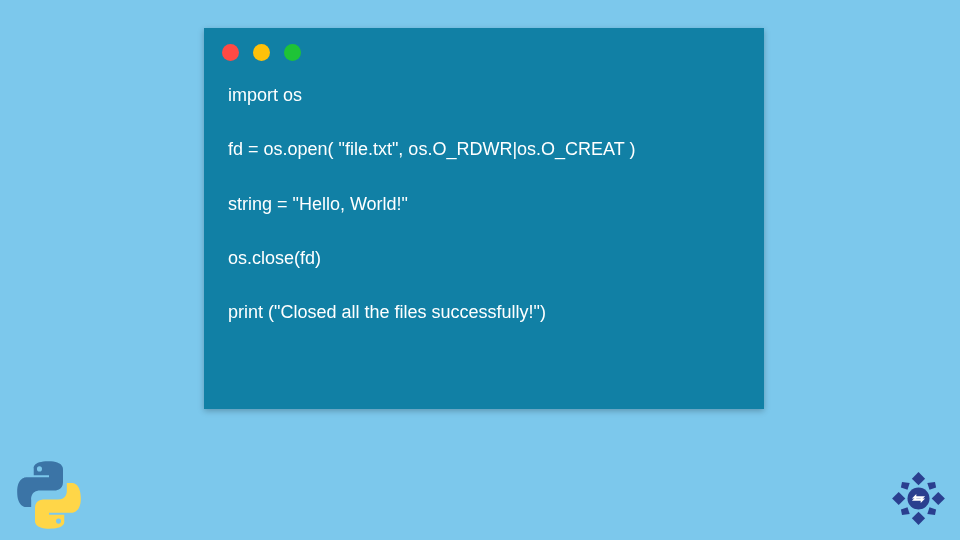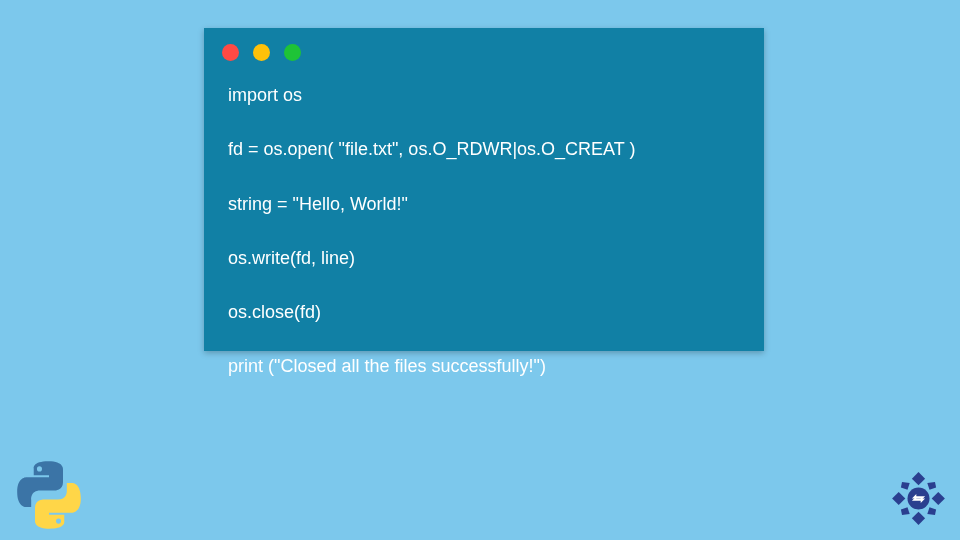--- a/index.html
+++ b/index.html
@@ -9,21 +9,21 @@
       background: #7cc8ec;
       position: relative;
       font-family: Arial, Helvetica, sans-serif;
       overflow: hidden;
     }
     .code-window {
       position: absolute;
       top: 28px;
       left: 204px;
       width: 560px;
-      height: 323px;
+      height: 381px;
       background: #1180a5;
       box-shadow: 0 2px 6px rgba(0,0,0,0.25);
     }
     .titlebar {
       display: flex;
       gap: 14px;
       padding: 16px 18px 8px 18px;
     }
     .dot {
       width: 17px;
@@ -76,21 +76,20 @@
 <div class="code-window">
   <div class="titlebar">
     <div class="dot dot-red"></div>
     <div class="dot dot-yellow"></div>
     <div class="dot dot-green"></div>
   </div>
   <div class="code-body">
     <div class="code-line">import os</div>
     <div class="code-line">fd = os.open( "file.txt", os.O_RDWR|os.O_CREAT )</div>
     <div class="code-line">string = "Hello, World!"</div>
-    <div class="code-line">os.write(fd, line)</div>
     <div class="code-line">os.close(fd)</div>
     <div class="code-line">print ("Closed all the files successfully!")</div>
   </div>
 </div>
 
 <svg class="python-logo" viewBox="0 0 110 110">
   <path fill="#3b74a6" d="M54 2c-25 0-23 11-23 11v11h24v3H21s-16-2-16 23 14 24 14 24h8V62s-1-14 14-14h23s13 0 13-13V15S79 2 54 2zM40 10a4 4 0 1 1 0 8 4 4 0 0 1 0-8z"></path>
   <path fill="#ffd648" d="M56 108c25 0 23-11 23-11V86H55v-3h34s16 2 16-23-14-24-14-24h-8v12s1 14-14 14H46s-13 0-13 13v20s-2 13 23 13zm14-8a4 4 0 1 1 0-8 4 4 0 0 1 0 8z"></path>
 </svg>
 

